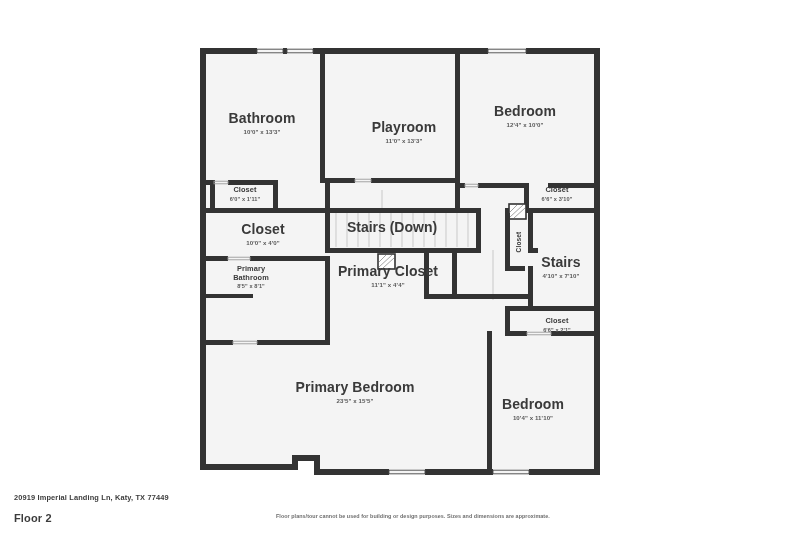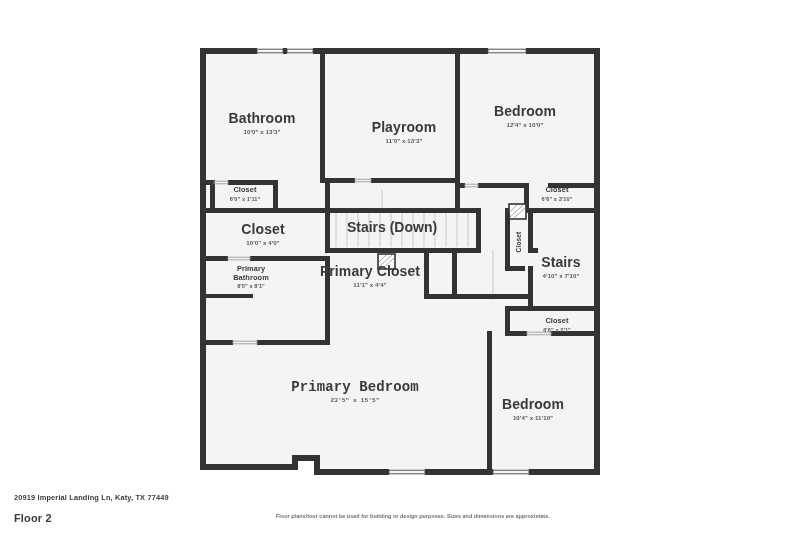--- a/index.html
+++ b/index.html
@@ -295,31 +295,31 @@
     <span class="rname">Stairs</span>
     <span class="rdim">4'10" x 7'10"</span>
   </div>
 
   <div class="room-label sm two-line" style="left:251px; top:278px;">
     <span class="rname">Primary
 Bathroom</span>
     <span class="rdim">8'5" x 8'1"</span>
   </div>
 
-  <div class="room-label" style="left:370px; top:275px;">
+  <div class="room-label" style="left:388px; top:275px;">
     <span class="rname">Primary Closet</span>
     <span class="rdim">11'1" x 4'4"</span>
   </div>
 
   <div class="room-label sm" style="left:557px; top:325px;">
     <span class="rname">Closet</span>
     <span class="rdim">6'6" x 2'1"</span>
   </div>
 
-  <div class="room-label" style="left:355px; top:391px;font-family:Liberation Mono, monospace;">
+  <div class="room-label" style="left:355px; top:391px;">
     <span class="rname">Primary Bedroom</span>
     <span class="rdim">23'5" x 15'5"</span>
   </div>
 
   <div class="room-label" style="left:533px; top:408px;">
     <span class="rname">Bedroom</span>
     <span class="rdim">10'4" x 11'10"</span>
   </div>
 
   <div class="stairs-label" style="left:392px; top:227px;">Stairs (Down)</div>

